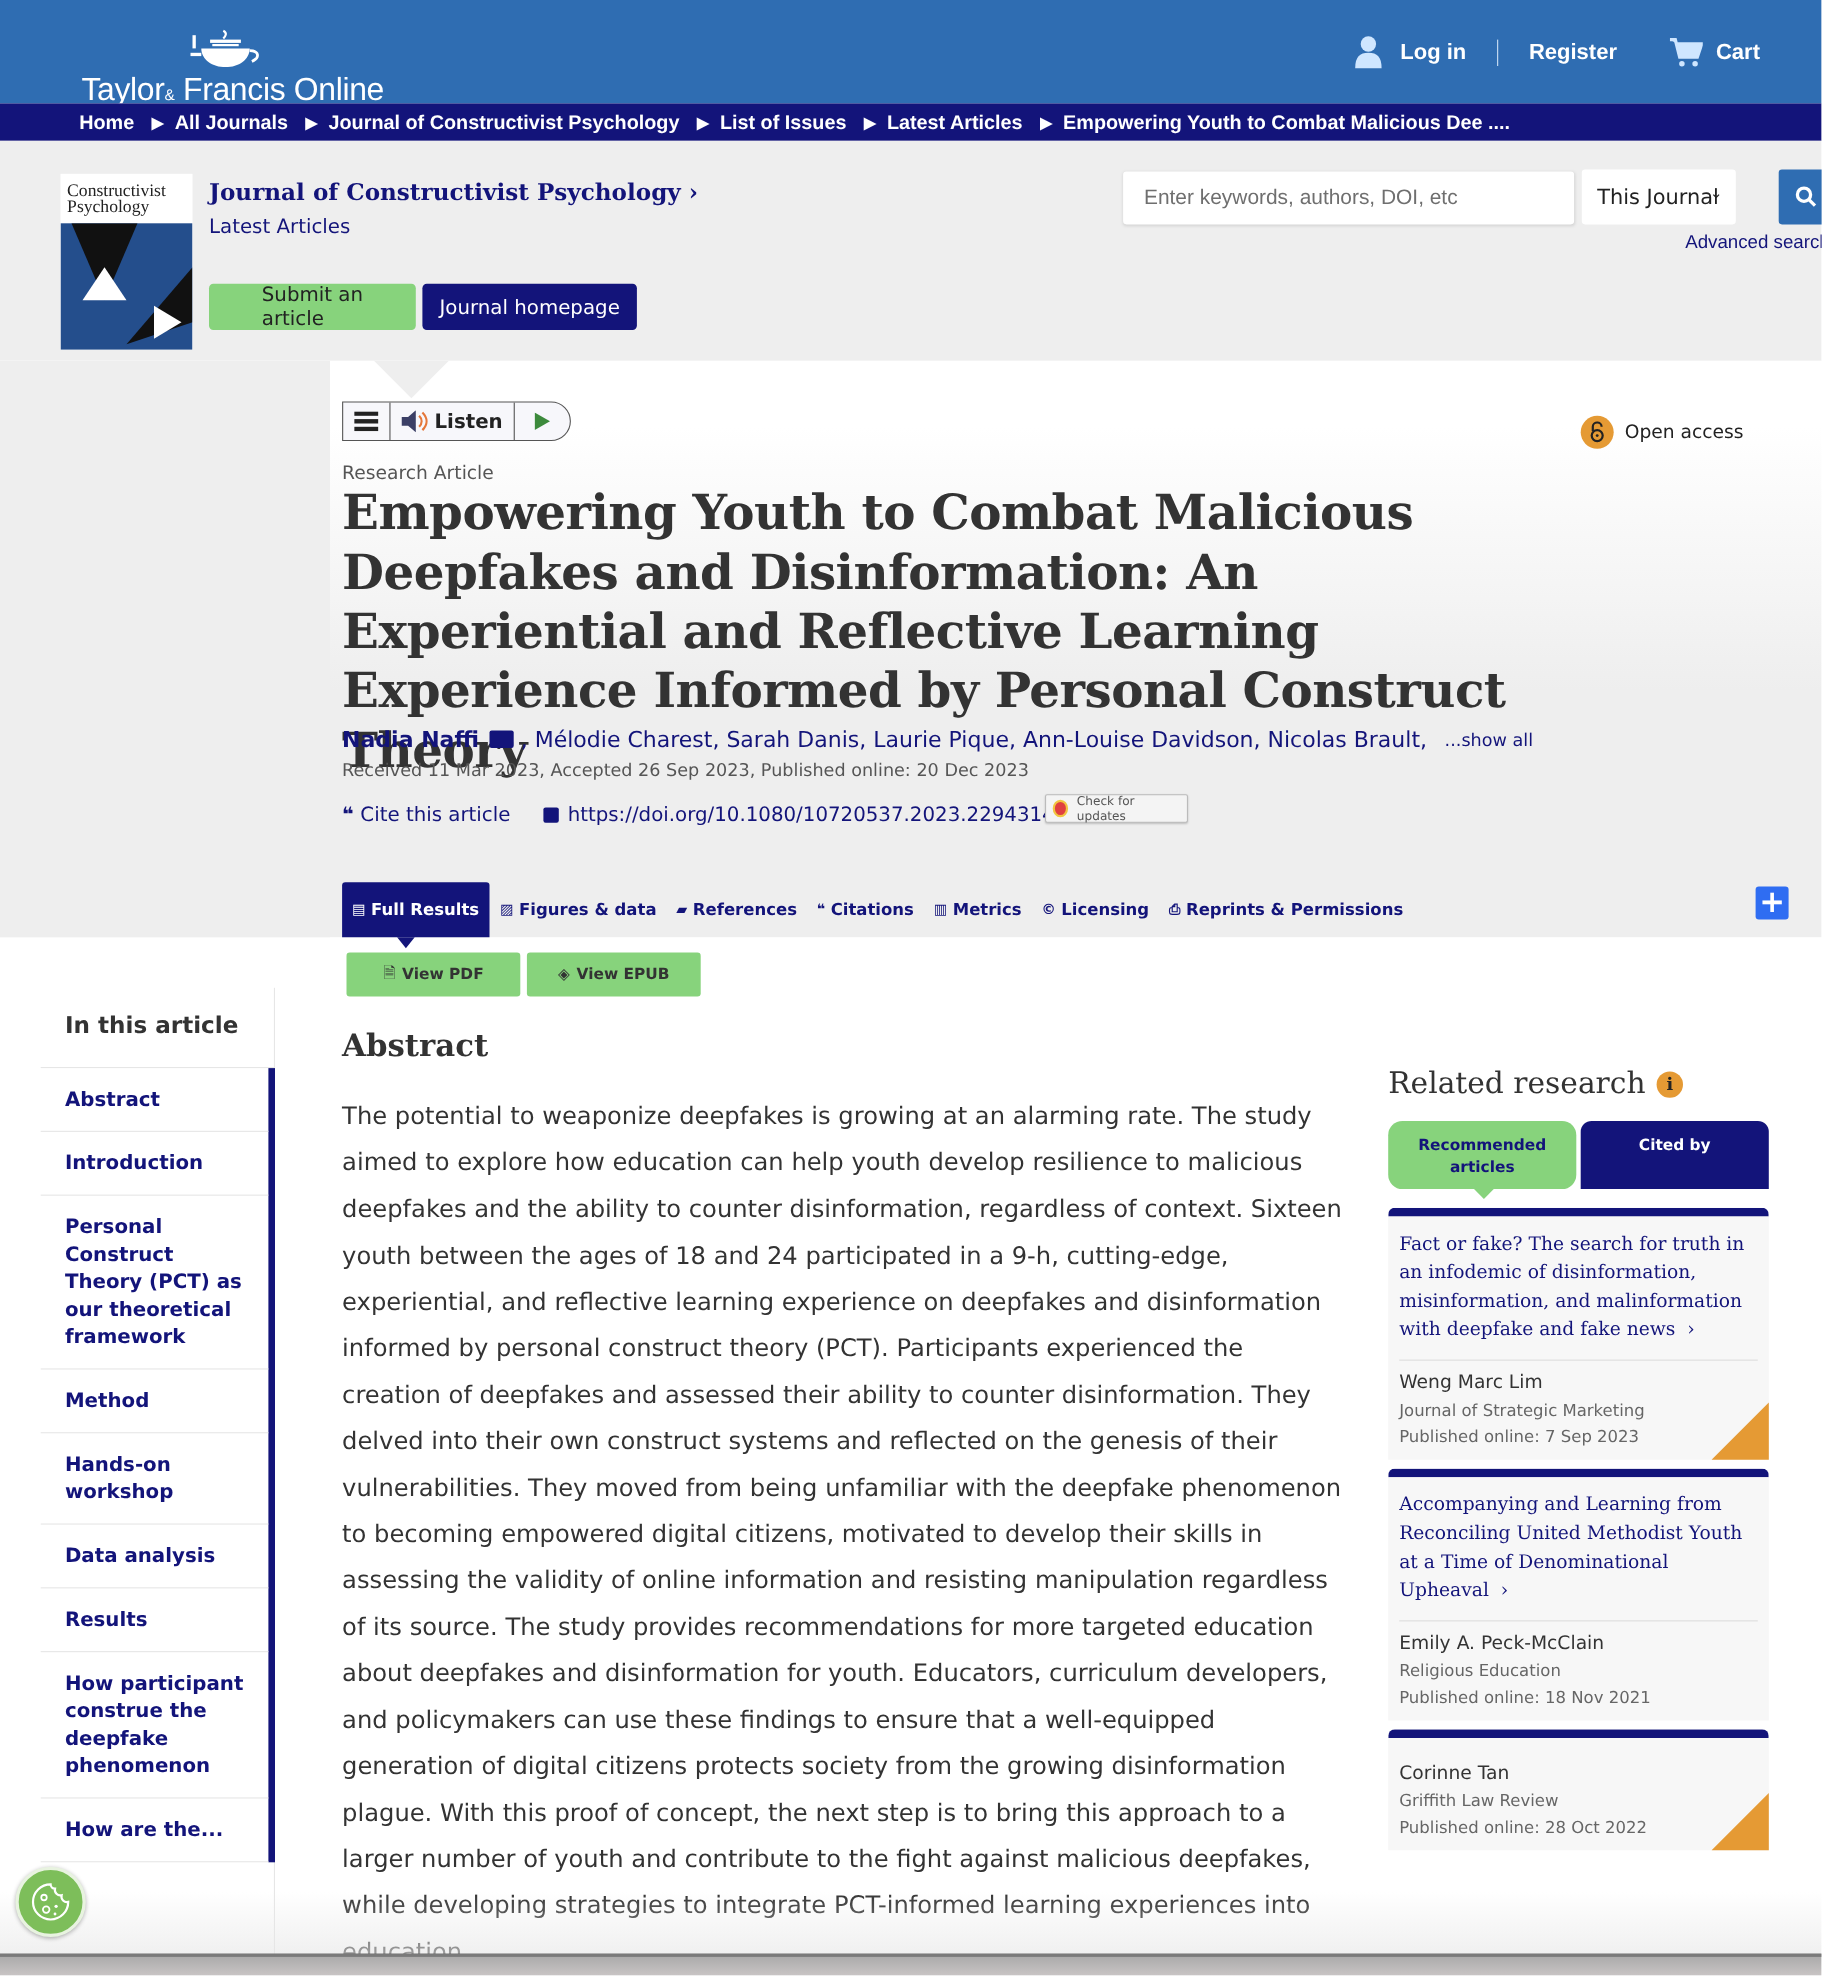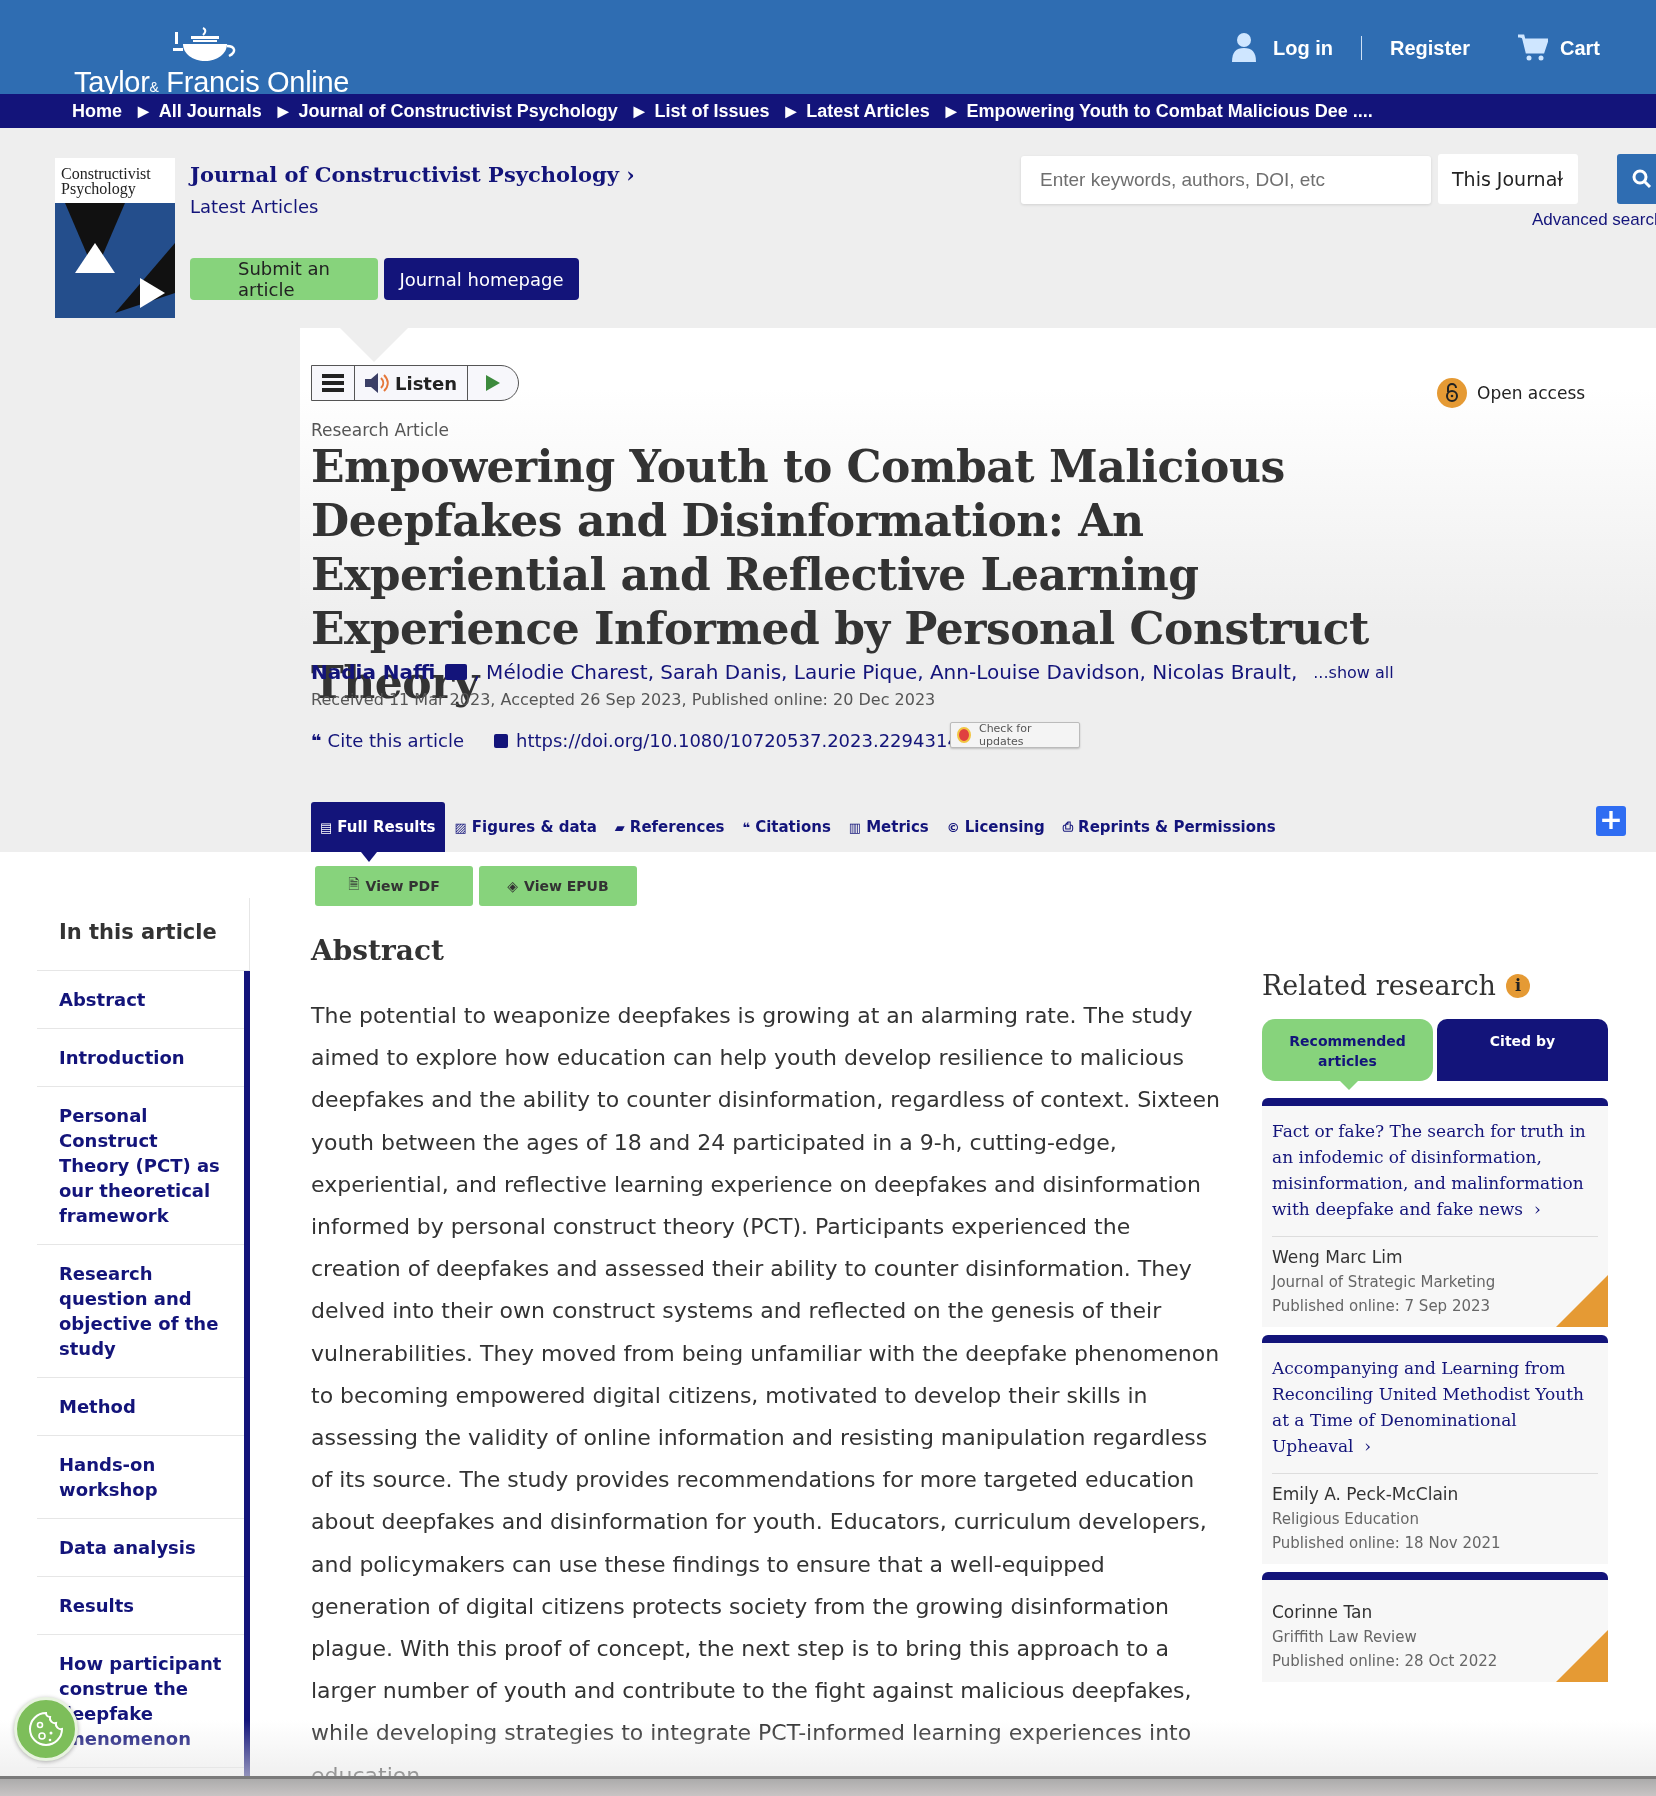--- a/index.html
+++ b/index.html
@@ -293,21 +293,20 @@
   <span style="margin-right:6px;">◈</span>
   <span>View EPUB</span>
 </a>
 
 <aside class="toc">
   <div class="toc-head">In this article</div>
   <div class="toc-list">
     <a class="toc-item" style="display:block">Abstract</a>
     <a class="toc-item" style="display:block">Introduction</a>
     <a class="toc-item" style="display:block">Personal Construct Theory (PCT) as our theoretical framework</a>
-    <a class="toc-item" style="display:block">Research question and objective of the study</a>
     <a class="toc-item" style="display:block">Method</a>
     <a class="toc-item" style="display:block">Hands-on workshop</a>
     <a class="toc-item" style="display:block">Data analysis</a>
     <a class="toc-item" style="display:block">Results</a>
     <a class="toc-item" style="display:block">How participant construe the deepfake phenomenon</a>
     <a class="toc-item" style="display:block">How are the...</a>
   </div>
 </aside>
 
 <h2 class="abs-head">Abstract</h2>

